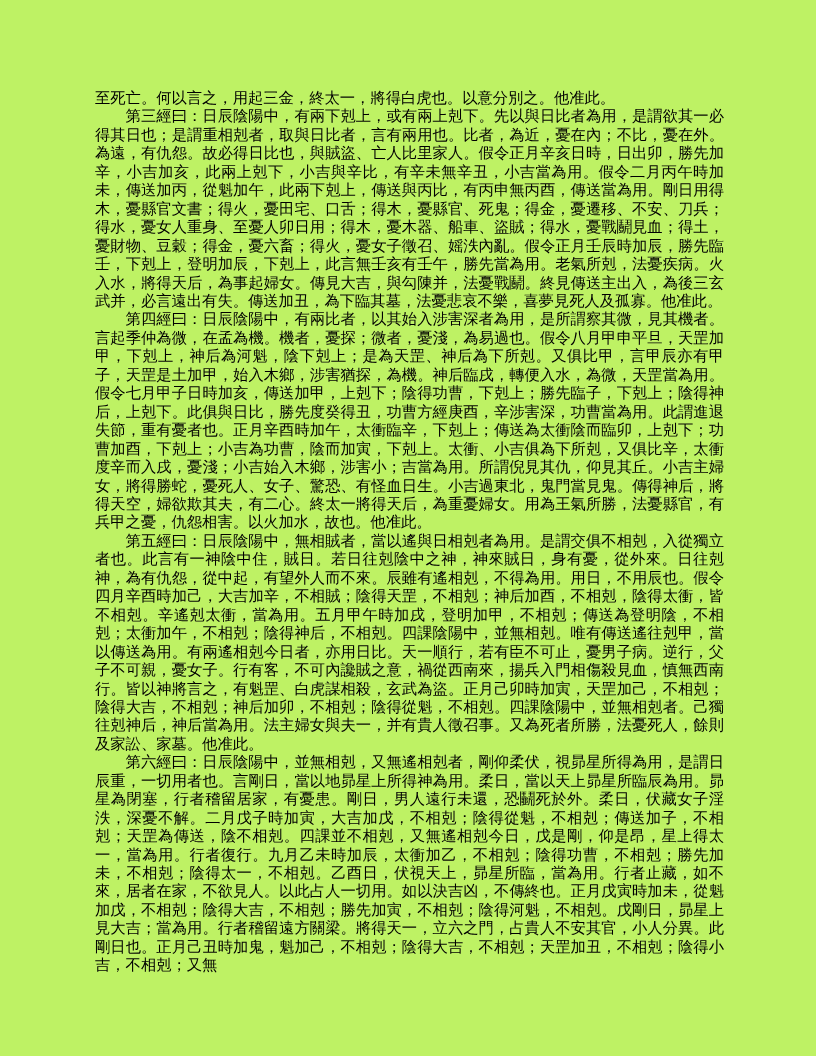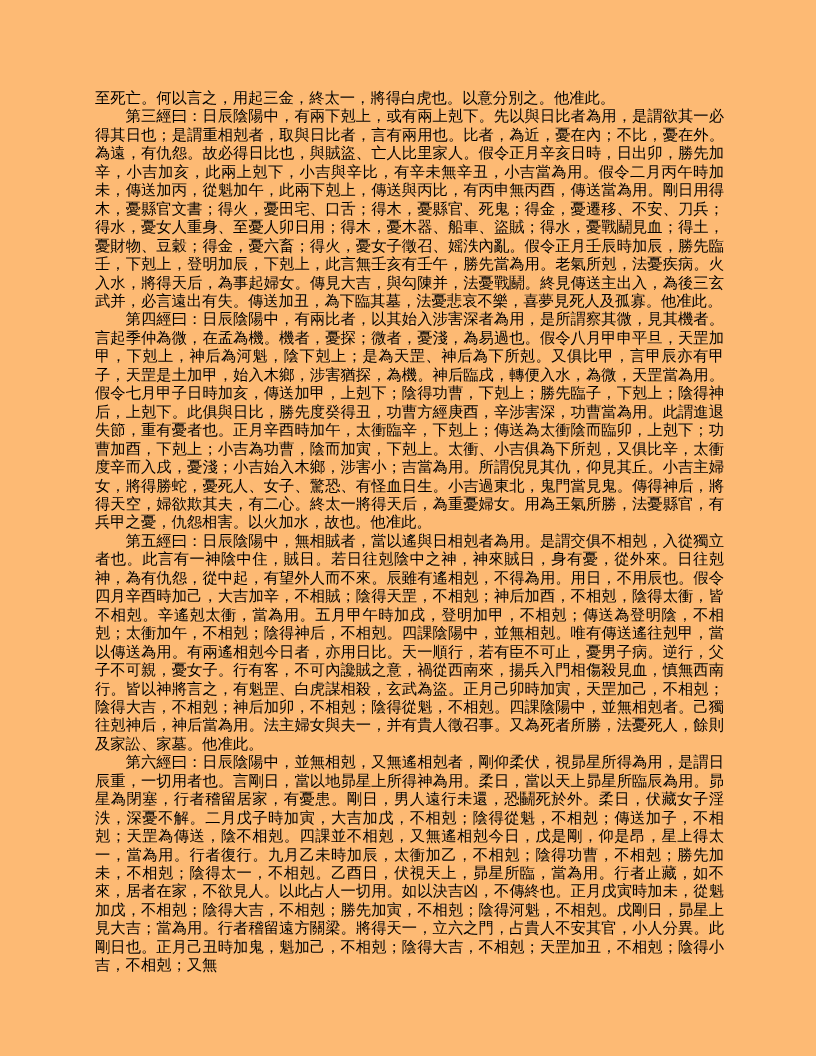--- a/index.html
+++ b/index.html
@@ -4,21 +4,21 @@
 <style>
   html, body {
     margin: 0;
     padding: 0;
     background: #ffffff;
   }
   .page {
     position: relative;
     width: 816px;
     height: 1056px;
-    background: #fdba74;
+    background: #bef264;
     overflow: hidden;
   }
   .text-block {
     position: absolute;
     left: 95px;
     top: 89px;
     width: 629px;
     color: #000000;
     font-family: "DejaVu Serif", "Liberation Serif", serif;
     font-size: 15.3px;

